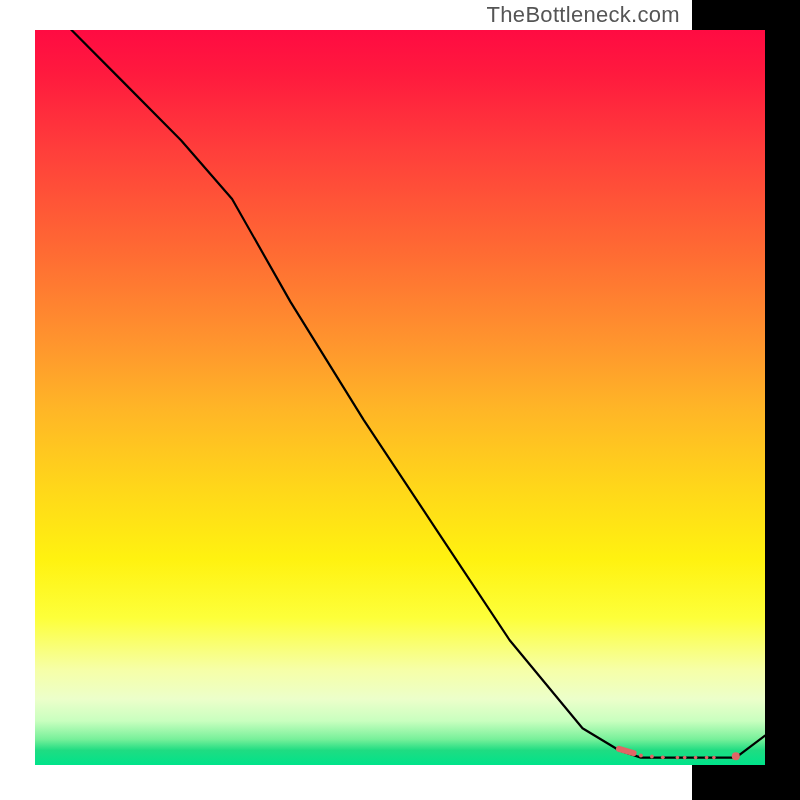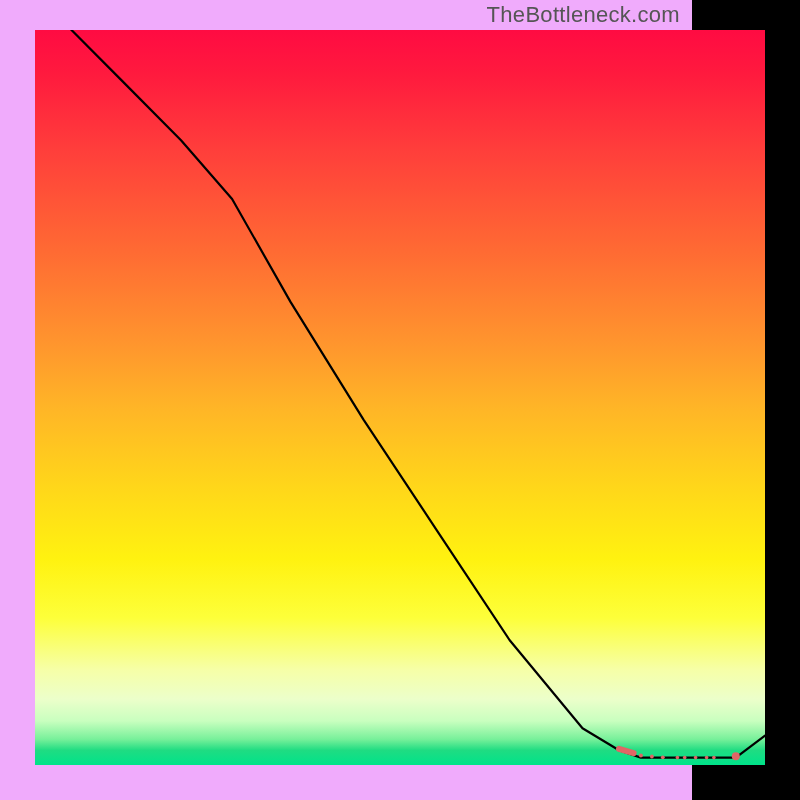--- a/index.html
+++ b/index.html
@@ -8,21 +8,21 @@
     width: 800px;
     height: 800px;
     background: #000;
     overflow: hidden;
     font-family: Arial, Helvetica, sans-serif;
   }
   .frame {
     position: relative;
     width: 692px;
     height: 800px;
-    background: #f0abfc;
+    background: #ffffff;
   }
   .watermark {
     position: absolute;
     top: 2px;
     right: 12px;
     color: #555;
     font-size: 22px;
     font-weight: 500;
     letter-spacing: 0.3px;
     user-select: none;

